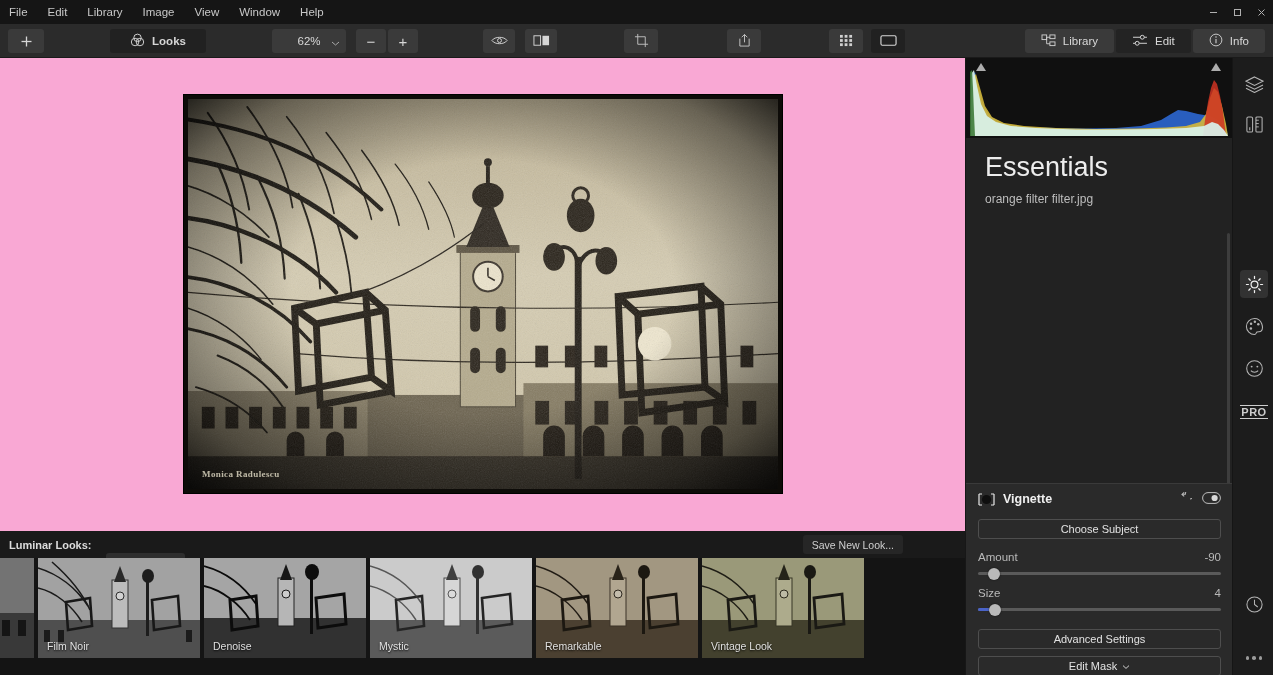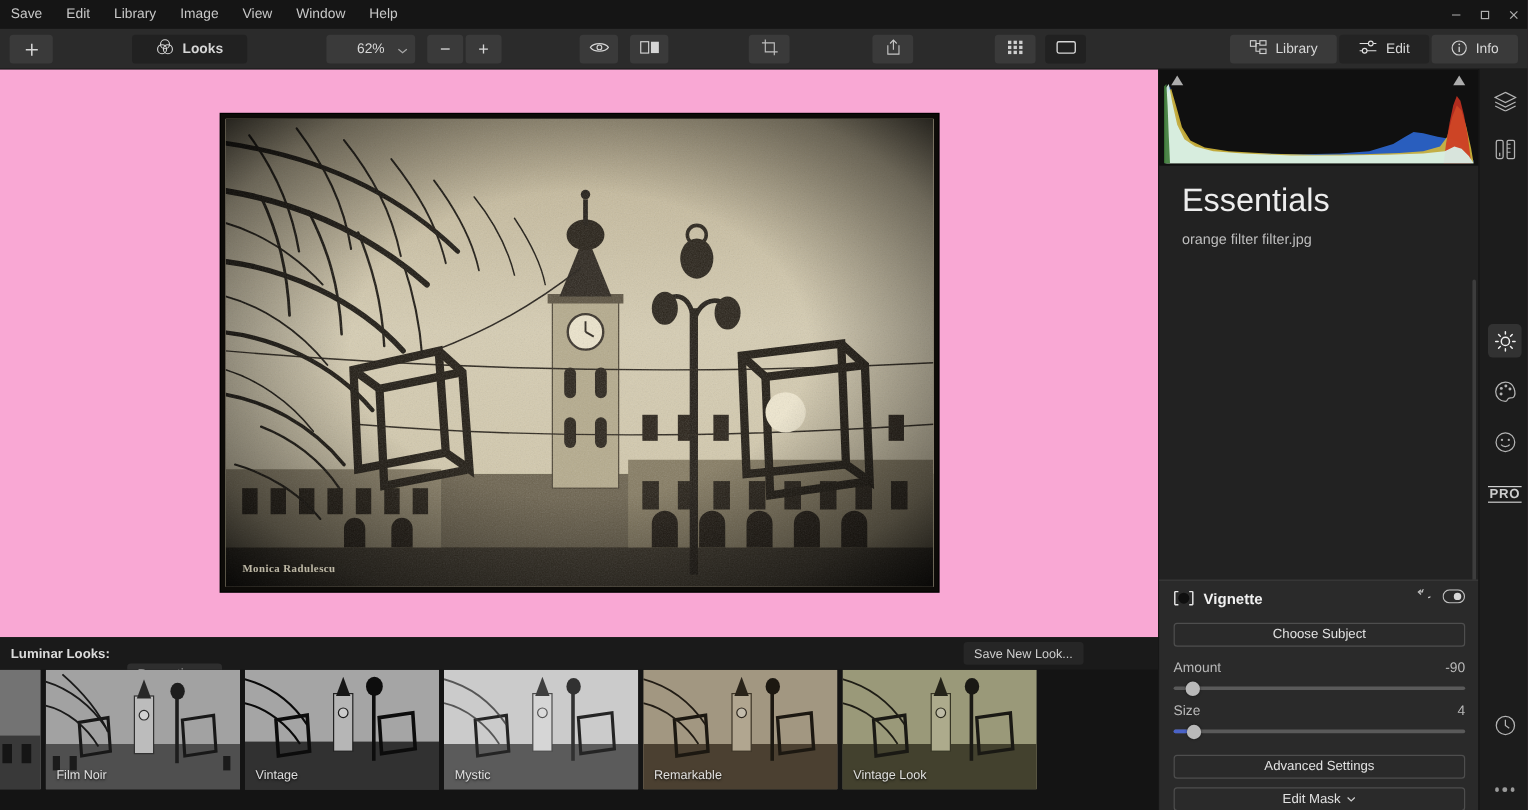--- a/index.html
+++ b/index.html
@@ -159,21 +159,21 @@
   }
   .dots { display: flex; gap: 3px; }
   .dots i { width: 3.5px; height: 3.5px; border-radius: 50%; background: #9a9a9a; display: block; }
 </style>
 </head>
 <body>
 
 <div class="app">
 
   <div class="menubar">
-    <div class="menu-item">Save</div>
+    <div class="menu-item">File</div>
     <div class="menu-item">Edit</div>
     <div class="menu-item">Library</div>
     <div class="menu-item">Image</div>
     <div class="menu-item">View</div>
     <div class="menu-item">Window</div>
     <div class="menu-item">Help</div>
     <div class="wincontrols">
       <div>
         <svg width="11" height="11" viewBox="0 0 11 11">
             <line x1="2" y1="5.5" x2="9" y2="5.5" stroke="#b0b0b0" stroke-width="1"></line>
@@ -527,21 +527,21 @@
             <path d="M112 40 L140 36 L142 66 L114 70 Z"></path>
           </g>
         <rect x="106" y="14" width="3" height="62" fill="#111"></rect>
           <ellipse cx="108" cy="14" rx="7" ry="8" fill="#111"></ellipse>
         <g stroke="#0d0d0d" fill="none" stroke-width="1.8">
             <path d="M0 8 C22 14 40 28 52 46"></path>
             <path d="M0 28 C18 32 36 46 46 62"></path>
           </g>
         <rect width="162" height="100" fill="#000" opacity="0.2"></rect>
       </svg>
-      <div class="tlabel">Vintage</div>
+      <div class="tlabel">Denoise</div>
     </div>
 
     <div class="thumb">
       <svg class="timg" viewBox="0 0 162 100" preserveAspectRatio="none">
         <rect width="162" height="100" fill="#ededed"></rect>
         <rect y="62" width="162" height="38" fill="#6a6a6a"></rect>
         <rect x="74" y="20" width="16" height="48" fill="#fafafa" stroke="#585858"></rect>
         <path d="M76 22 L82 6 L88 22 Z" fill="#4a4a4a"></path>
           <circle cx="82" cy="36" r="4" fill="#fff" stroke="#666"></circle>
         <g stroke="#2b2b2b" fill="none" stroke-width="2.6">

